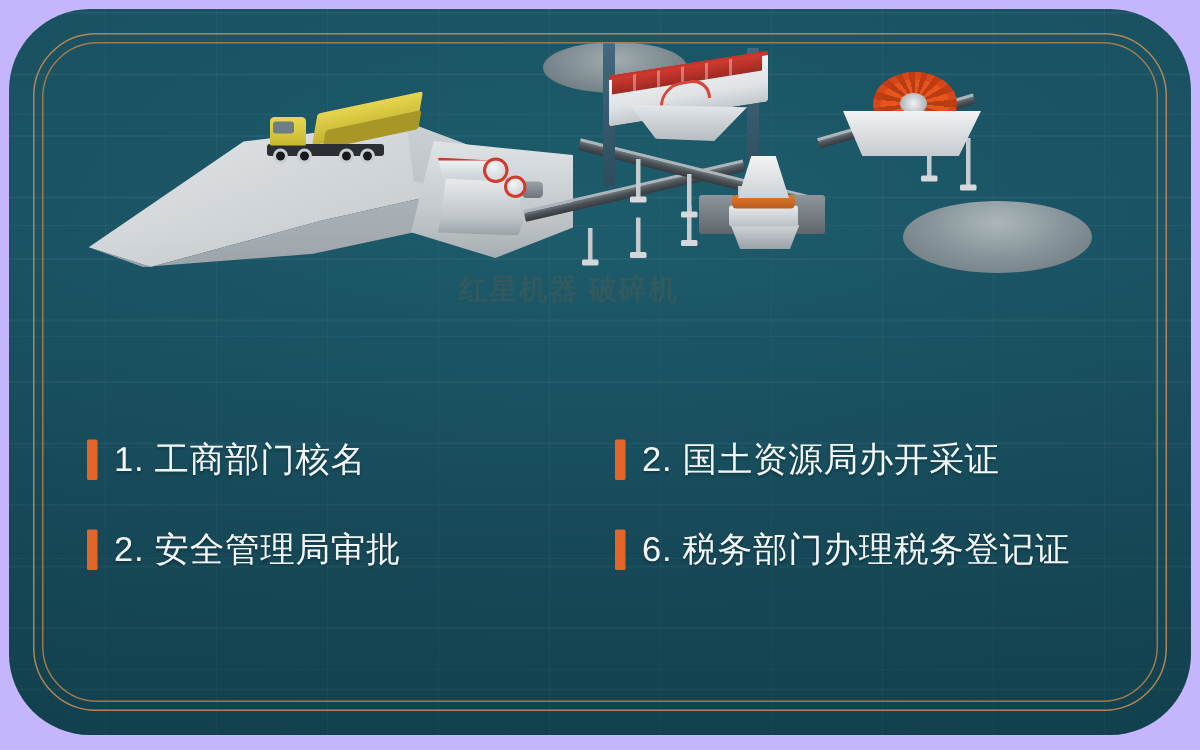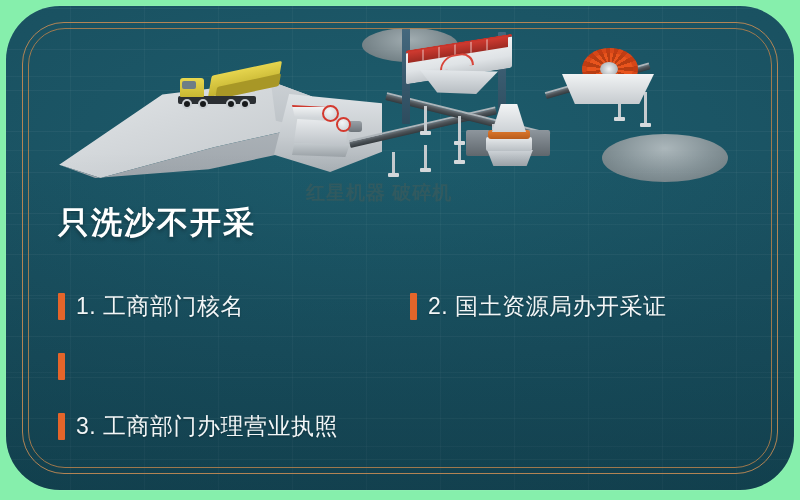--- a/index.html
+++ b/index.html
@@ -1,19 +1,19 @@
 <!DOCTYPE html>
 <html><head>
 <meta charset="utf-8">
 <style>
   * { margin:0; padding:0; box-sizing:border-box; }
   html,body { width:800px; height:500px; overflow:hidden; background:#ffffff; }
   body { font-family:"Liberation Sans","DejaVu Sans",sans-serif; }
 
-  #root { position:relative; width:800px; height:500px; background:#86efac; }
+  #root { position:relative; width:800px; height:500px; background:#c4b5fd; }
 
   
   .panel {
     position:absolute; left:6px; top:6px; width:788px; height:484px;
     border-radius:54px;
     background:
       radial-gradient(ellipse 120% 90% at 50% 30%, #1d5c6c 0%, #1a5262 48%, #164a59 100%);
     overflow:hidden;
     box-shadow:0 0 0 1px rgba(255,255,255,0.05);
   }
@@ -381,44 +381,44 @@
       </div>
     </div>
 
     <div class="vignette"></div>
 
     <div class="watermark">红星机器 破碎机</div>
 
     <div class="content">
 
       <div class="title-row">
-        <span class="title-white">只洗沙不开采</span>
       </div>
 
       <div class="list">
 
         <div class="col left">
           <div class="item">
             <span class="bar"></span>
             <span class="item-text">1. 工商部门核名</span>
           </div>
           <div class="item">
             <span class="bar"></span>
-          </div>
-          <div class="item">
-            <span class="bar"></span>
-            <span class="item-text">3. 工商部门办理营业执照</span>
+            <span class="item-text">2. 安全管理局审批</span>
           </div>
         </div>
 
         <div class="col right">
           <div class="item">
             <span class="bar"></span>
             <span class="item-text">2. 国土资源局办开采证</span>
           </div>
+          <div class="item">
+            <span class="bar"></span>
+            <span class="item-text">6. 税务部门办理税务登记证</span>
+          </div>
         </div>
 
       </div>
     </div>
 
     <div class="copper-a"></div>
     <div class="copper-b"></div>
 
   </div>
 </div>

